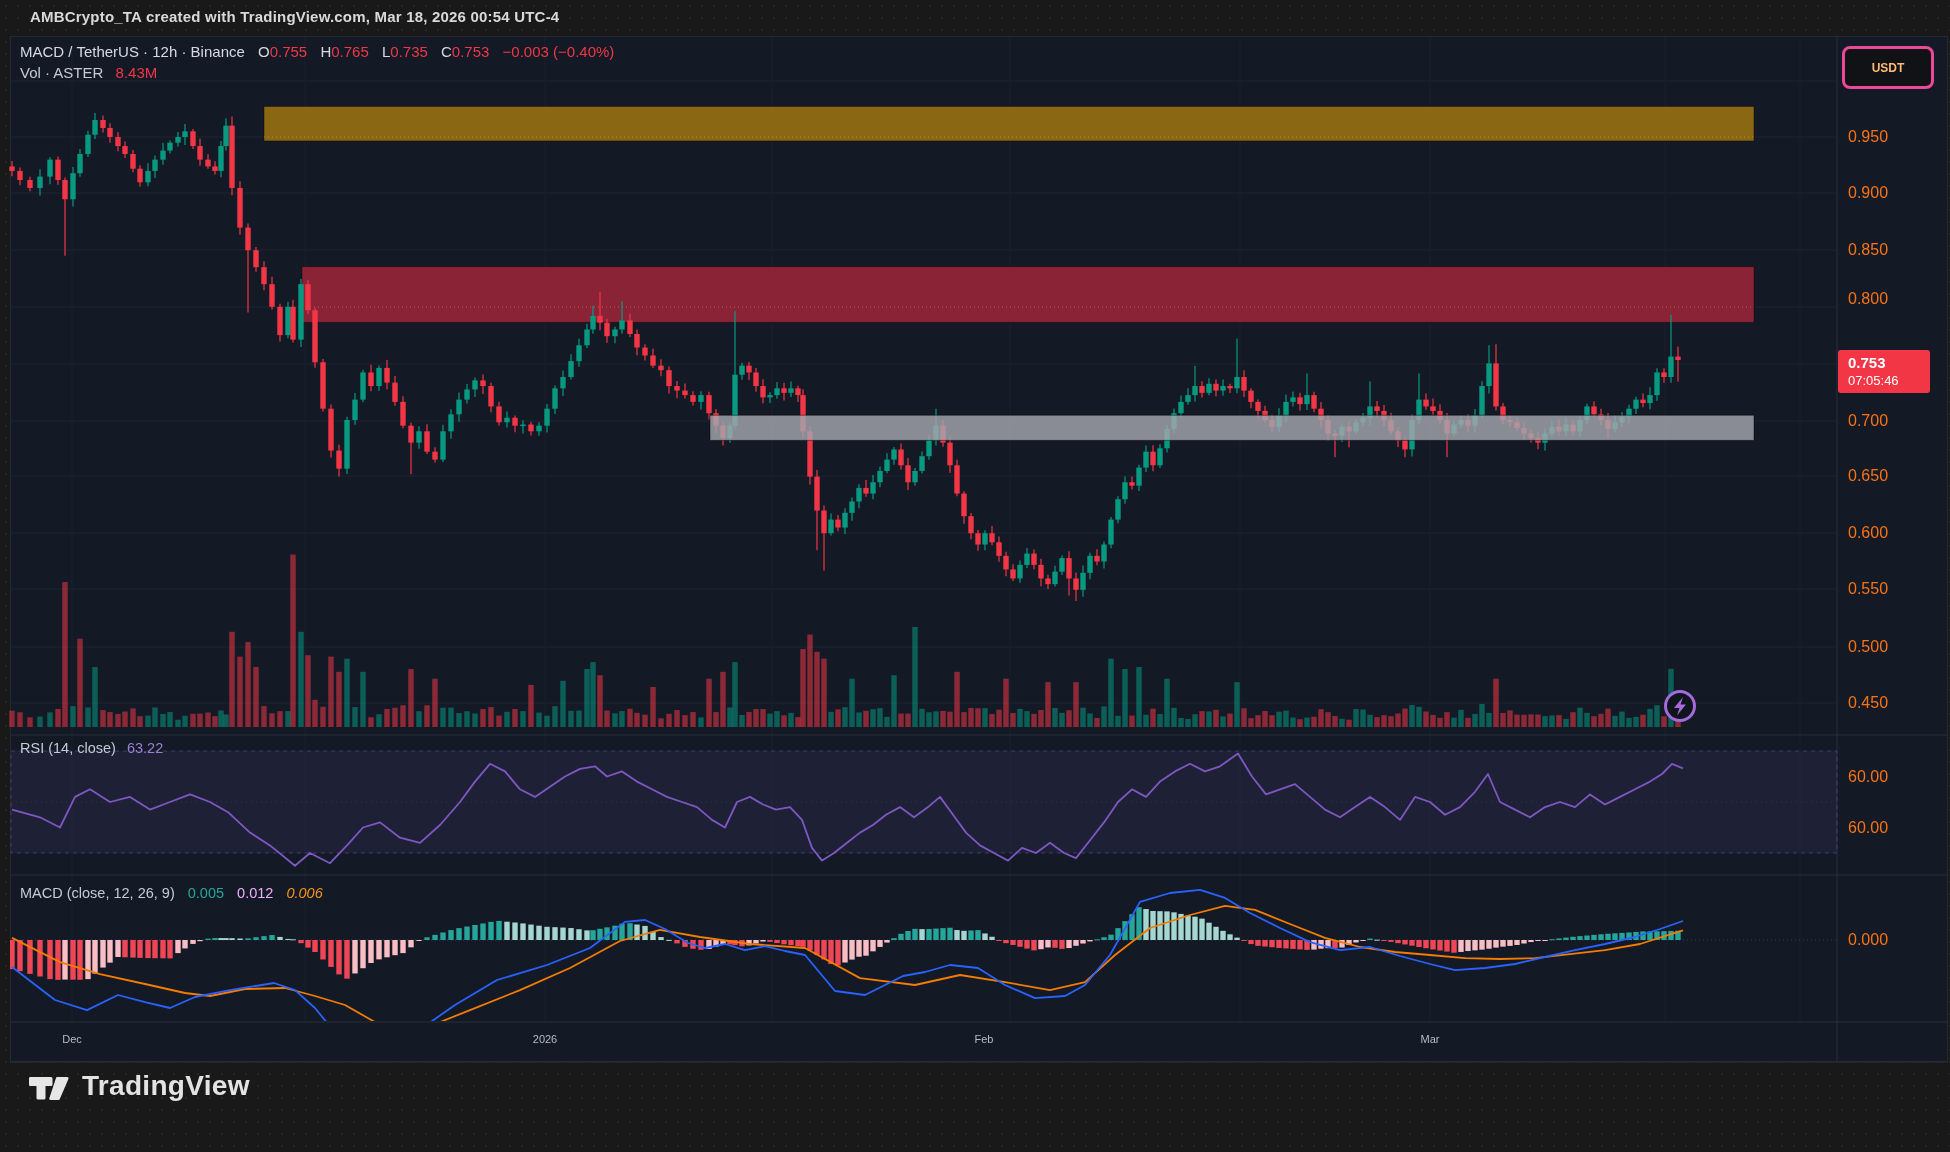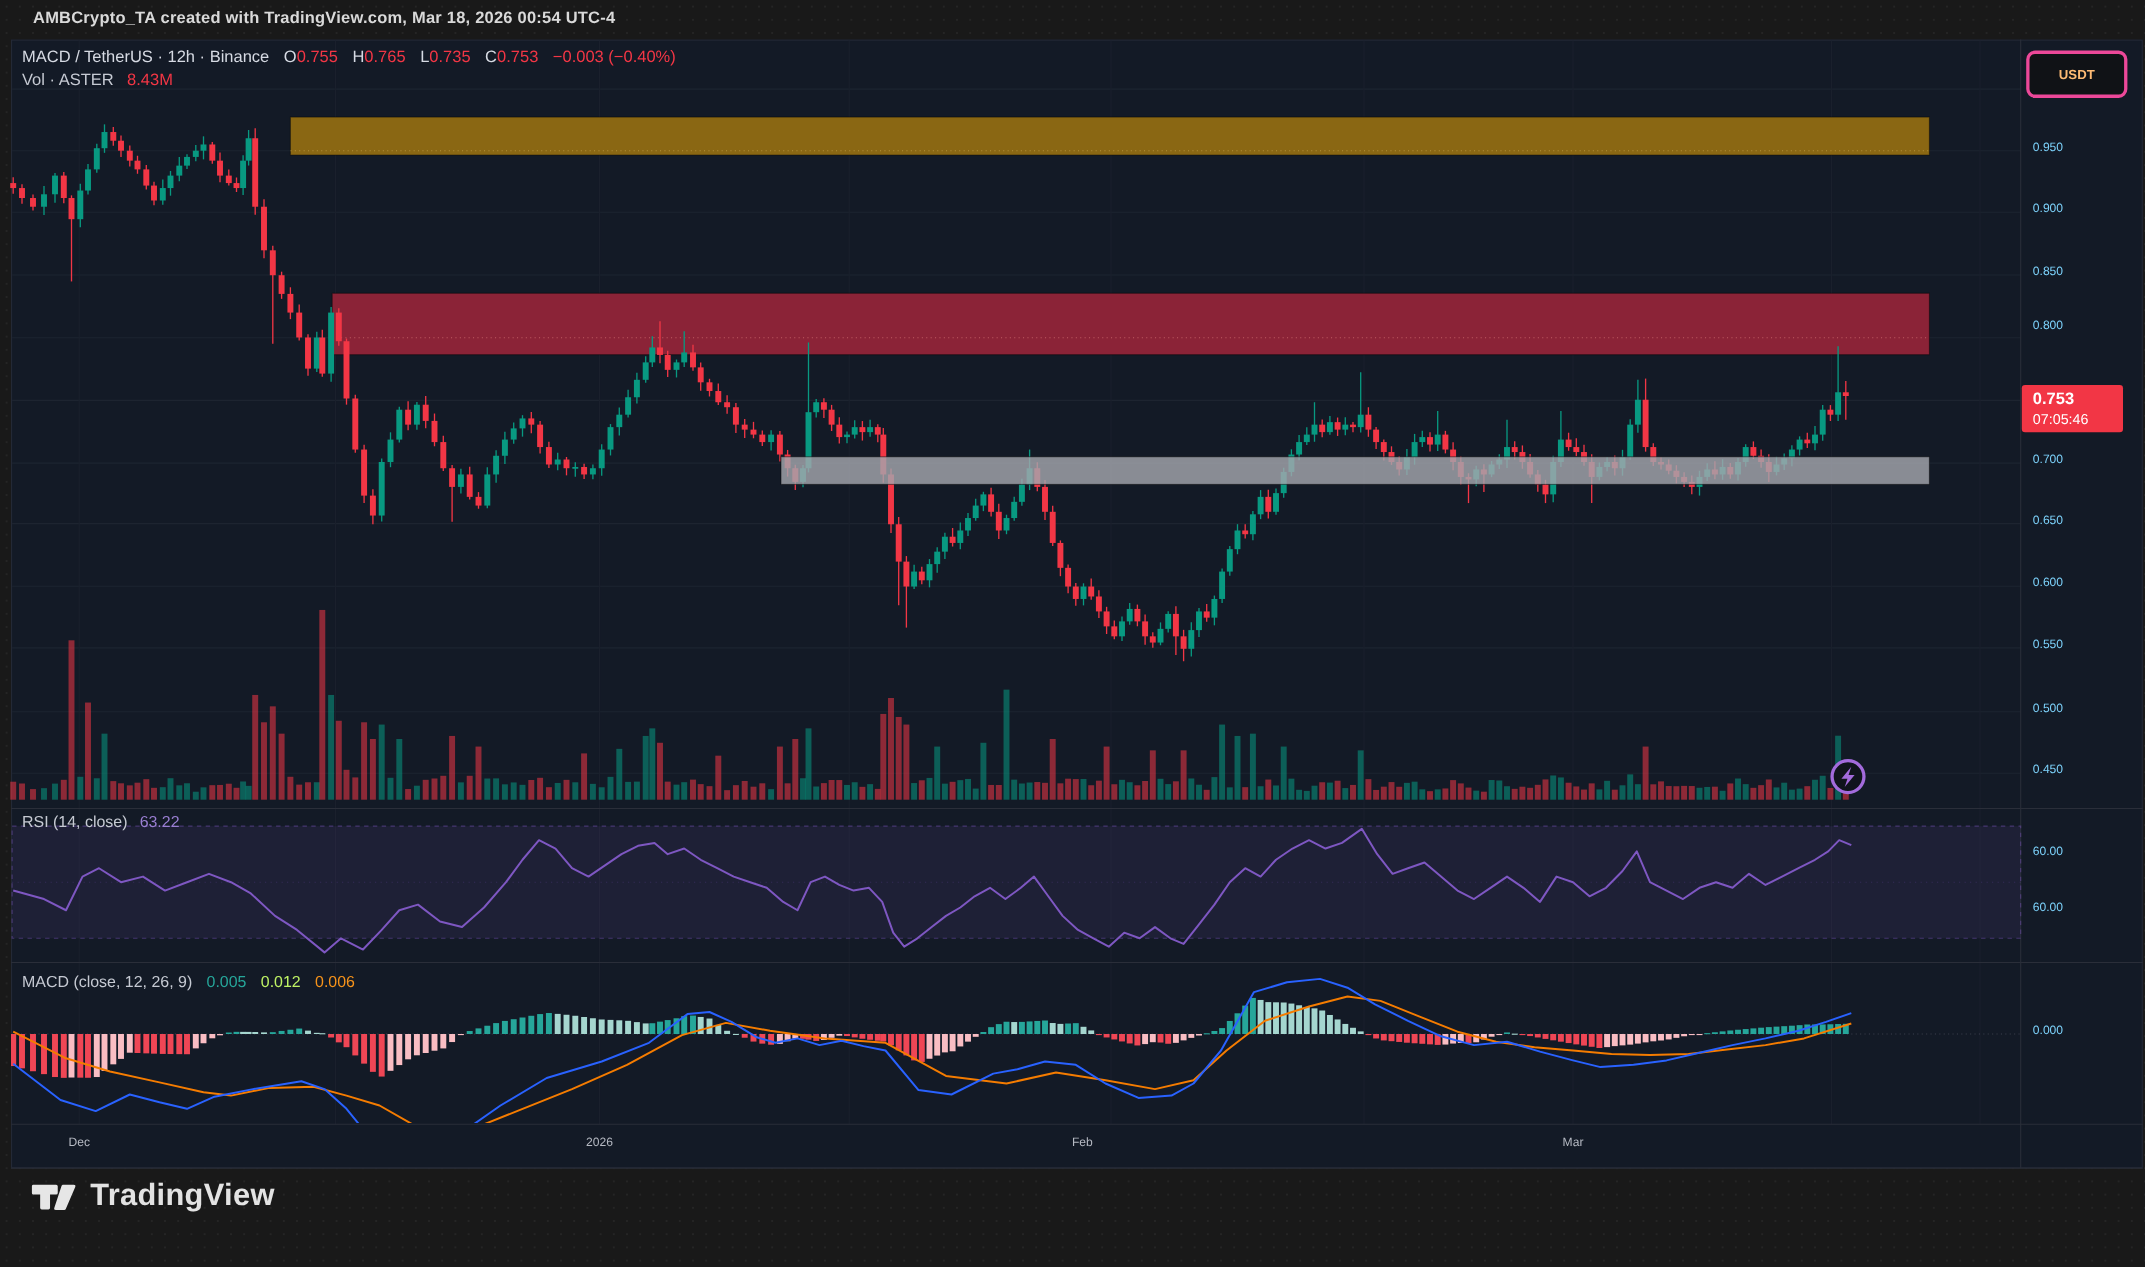--- a/index.html
+++ b/index.html
@@ -23,37 +23,37 @@
   .overlay-text{position:absolute;white-space:nowrap;}
   #legend-row1{left:20px;top:43px;font-size:15px;color:#d6dae3;}
   #legend-row1 .val{color:#f23645;}
   #legend-row1 .sp{margin-left:9px;}
   #legend-row2{left:20px;top:64px;font-size:15px;color:#c6cad3;}
   #legend-row2 .val{color:#f23645;margin-left:8px;}
   #rsi-legend{left:20px;top:740px;font-size:14.5px;color:#c6cad3;}
   #rsi-legend .val{color:#9b7fd4;margin-left:7px;text-align:center;}
   #macd-legend{left:20px;top:885px;font-size:14.5px;color:#c6cad3;}
   #macd-legend .v1{color:#26a69a;margin-left:9px;}
-  #macd-legend .v2{color:#bef264;margin-left:9px;}
-  #macd-legend .v3{color:#f7931a;margin-left:9px;}
+  #macd-legend .v2{color:#f0abfc;margin-left:9px;}
+  #macd-legend .v3{color:#f7931a;margin-left:9px;font-style:italic;}
   #usdt-btn{
     left:1842px;top:46px;width:86px;height:37px;background:#101216;
     border:3px solid #ec4899;border-radius:8px;color:#fdba74;font-size:12px;font-weight:600;
     display:flex;align-items:center;justify-content:center;cursor:pointer;
   }
   #price-tag{
     left:1838px;top:350px;width:92px;height:43px;background:#f23645;border-radius:3px;
     color:#fff;display:flex;flex-direction:column;align-items:flex-start;justify-content:center;
     padding-left:10px;box-sizing:border-box;line-height:1.25;
   }
   #price-tag .p{font-size:15px;font-weight:700;}
   #price-tag .c{font-size:13px;}
   #tv-logo{left:28px;top:1070px;display:flex;gap:12px;color:#e3e3e3;}
   #tv-logo .word{font-size:28px;font-weight:700;letter-spacing:.3px;}
-  .axis-label{position:absolute;font-size:11px;color:#7dd3fc;}
+  .axis-label{position:absolute;font-size:16px;color:#f97316;}
   .time-label{position:absolute;font-size:11px;color:#b6bac3;transform:translateX(-50%);top:1033px;}
 </style>
 </head>
 <body>
 
 <div class="abs overlay-text" id="attribution">AMBCrypto_TA created with TradingView.com, Mar 18, 2026 00:54 UTC-4</div>
 
 <div class="abs" id="chart-panel"></div>
 
 <svg id="chart-svg" width="1950" height="1152">

